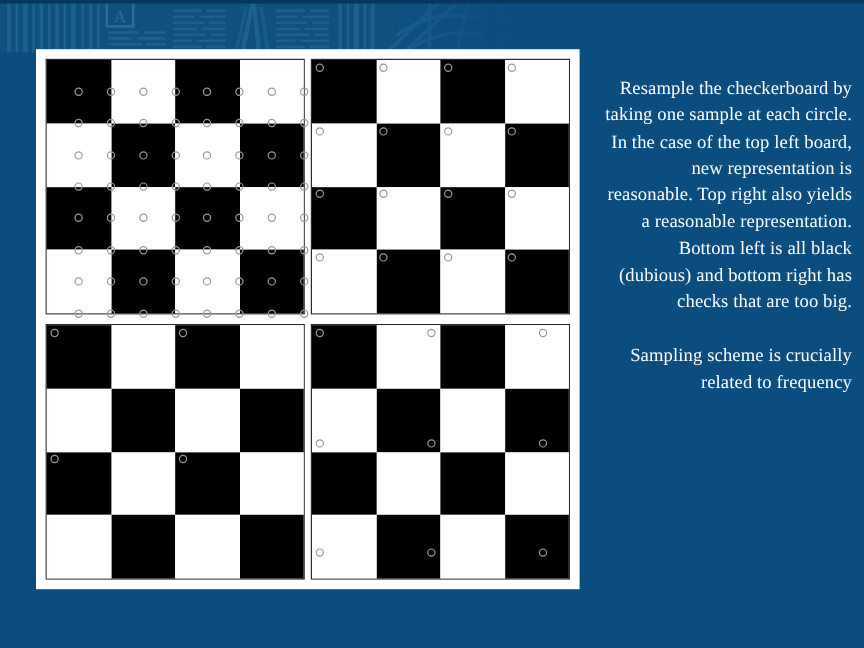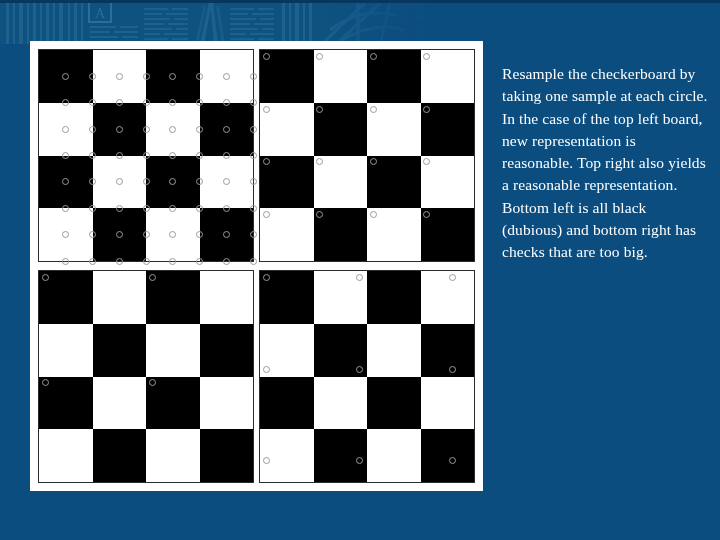--- a/index.html
+++ b/index.html
@@ -87,20 +87,21 @@
     box-sizing: border-box;
     background: transparent;
   }
 
   
   #textcol {
     position: absolute;
     left: 502px;
     top: 63px;
     width: 208px;
+    text-align: right;
   }
   .para {
     color: #ffffff;
     font-size: 15.5px;
     line-height: 22.3px;
     margin: 0;
     letter-spacing: 0.1px;
   }
   .para + .para { margin-top: 22px; }
 
@@ -417,16 +418,17 @@
           <div class="dot" style="left: 90%; top: 46.5%; border-color: rgb(154, 154, 154);"></div>
           <div class="dot" style="left: 3%; top: 90%; border-color: rgb(154, 154, 154);"></div>
           <div class="dot" style="left: 46.5%; top: 90%; border-color: rgb(154, 154, 154);"></div>
           <div class="dot" style="left: 90%; top: 90%; border-color: rgb(154, 154, 154);"></div>
         </div>
     </div>
   </div>
 
   <div id="textcol">
     <p class="para">Resample the checkerboard by taking one sample at each circle. In the case of the top left board, new representation is reasonable. Top right also yields a reasonable representation. Bottom left is all black (dubious) and bottom right has checks that are too big.</p>
+    <p class="para">Sampling scheme is crucially related to frequency</p>
   </div>
 
 
 </div>
 
 </body></html>

